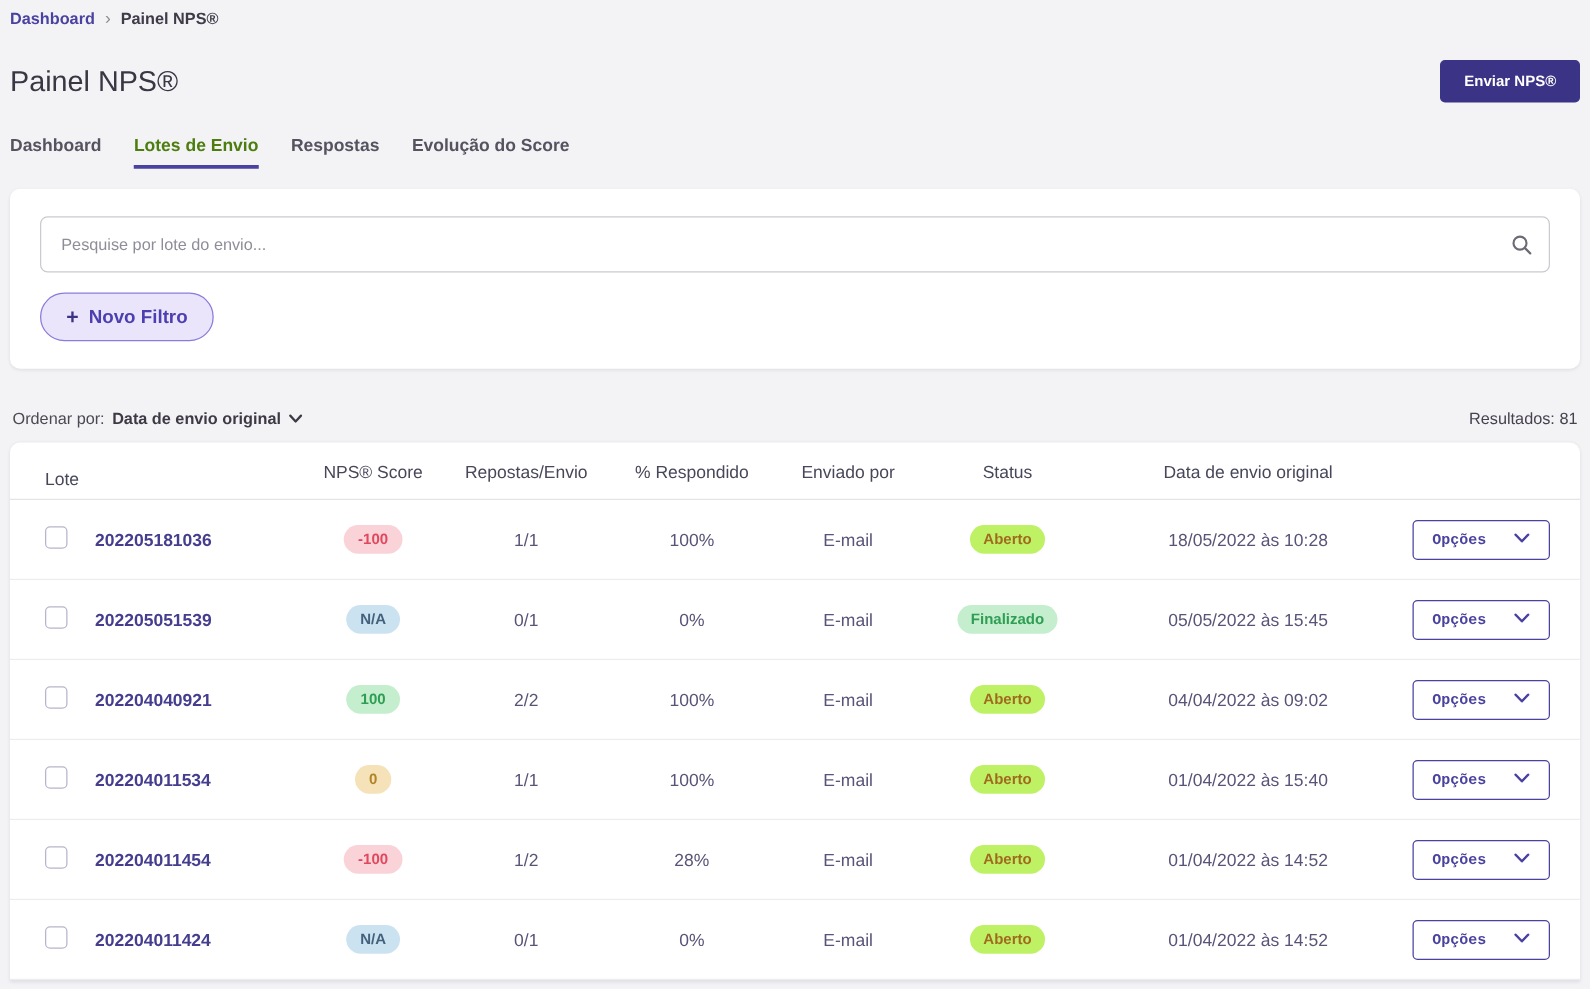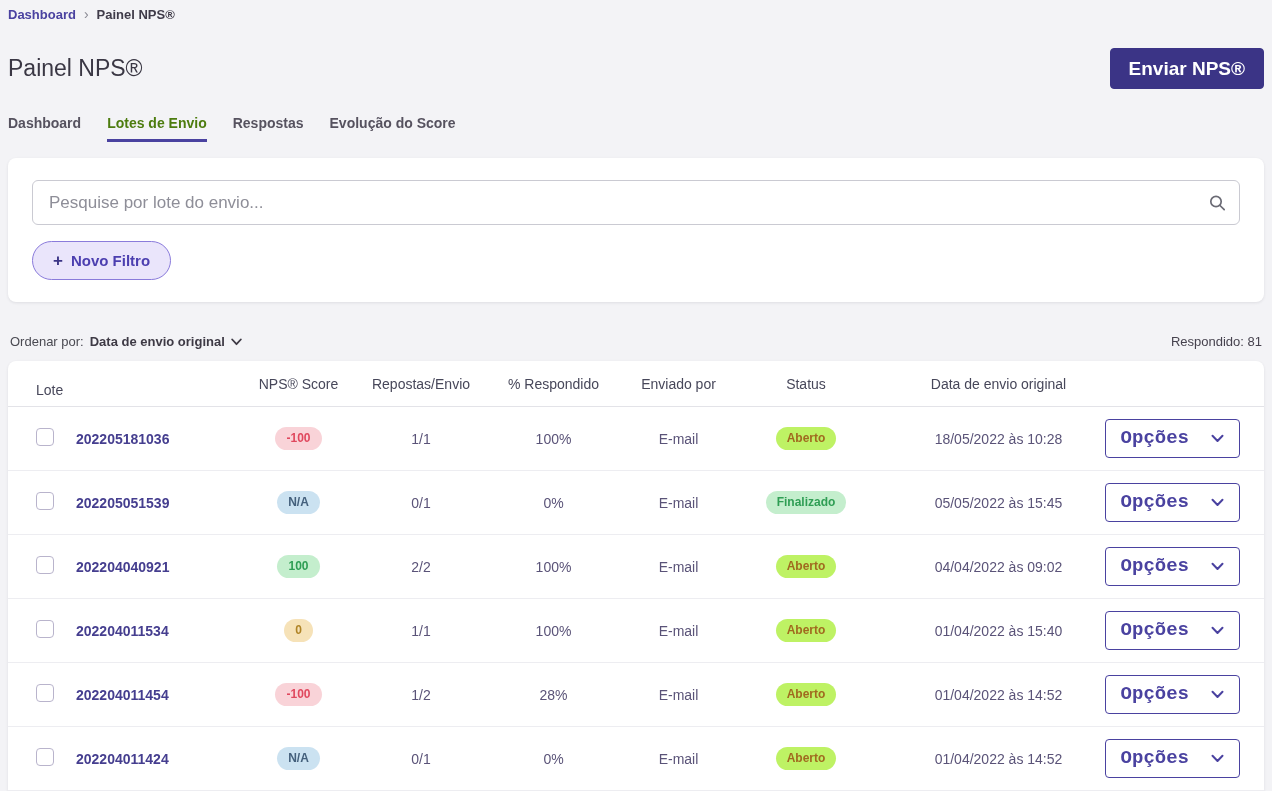--- a/index.html
+++ b/index.html
@@ -15,38 +15,38 @@
   .breadcrumb { display: flex; align-items: center; gap: 8px; font-size: 13px; font-weight: 700; }
   .bc-link { color: #4a42a0; cursor: pointer; text-decoration: none; }
   .bc-sep { color: #8a8a94; font-weight: 400; font-size: 14px; }
   .bc-current { color: #3f3b49; }
 
   
   .header-row { margin-top: 26px; display: flex; align-items: center; justify-content: space-between; }
   .page-title { font-size: 23px; font-weight: 500; color: #3a3744; }
   .header-actions { display: flex; gap: 16px; align-items: center; }
   .btn { display: inline-flex; align-items: center; gap: 10px; font-family: inherit;
-         font-size: 19px; font-weight: 700; border-radius: 4px; cursor: pointer;
+         font-size: 12px; font-weight: 700; border-radius: 4px; cursor: pointer;
          padding: 10px 18px; line-height: 1; }
   .btn.primary { background: #3b3486; color: #ffffff; border: 1px solid #3b3486; }
   .btn.outline { background: #ffffff; color: #4a42a0; border: 1.5px solid #4a42a0; }
   .chev { display: inline-block; }
 
   
   .tabs { margin-top: 26px; display: flex; gap: 26px; }
   .tab { font-size: 14px; font-weight: 700; color: #56525f; padding-bottom: 8px;
          border-bottom: 3px solid transparent; cursor: pointer; }
   .tab.active { color: #4d7c0f; border-bottom-color: #4a42a0; }
 
   
   .card { background: #ffffff; border-radius: 8px; box-shadow: 0 1px 3px rgba(40,40,60,0.10); }
   .search-card { margin-top: 16px; padding: 22px 24px; }
   .search-box { position: relative; }
   .search-box input { width: 100%; height: 45px; border: 1px solid #cacad2; border-radius: 6px;
-                      padding: 0 44px 0 16px; font-size: 17px; font-family: inherit; color: #3c3c46;
+                      padding: 0 44px 0 16px; font-size: 13px; font-family: inherit; color: #3c3c46;
                       outline: none; background: #ffffff; }
   .search-box input::placeholder { color: #8e8e98; }
   .search-icon { position: absolute; right: 14px; top: 50%; transform: translateY(-50%); cursor: pointer;
                  color: #6b6b75; display: flex; }
   .pill { margin-top: 16px; display: inline-flex; align-items: center; gap: 8px;
           background: #eae5fb; border: 1px solid #8a7bdb; border-radius: 999px;
           padding: 10px 20px; font-family: inherit; font-size: 15px; font-weight: 700;
           color: #4c3fb0; cursor: pointer; line-height: 1; }
   .pill .plus { font-size: 17px; font-weight: 700; color: #3b3486; }
 
@@ -131,21 +131,21 @@
     <div class="sort-left">
       <span class="sort-label">Ordenar por:</span>
       <span class="sort-value">Data de envio original</span>
       <span class="chev">
         <svg width="11" height="8" viewBox="0 0 11 8">
             <path d="M1.2 1.5 L5.5 6.2 L9.8 1.5" fill="none" stroke="#3e3a45" stroke-width="1.8" stroke-linecap="round" stroke-linejoin="round"></path>
           </svg>
       </span>
     </div>
     <div class="results">
-      <span>Respondido:</span>
+      <span>Resultados:</span>
       <b>81</b>
     </div>
   </div>
 
   <div class="card table-card">
     <div class="thead">
       <div class="th lote-h">Lote</div>
       <div class="th">NPS® Score</div>
       <div class="th">Repostas/Envio</div>
       <div class="th">% Respondido</div>

